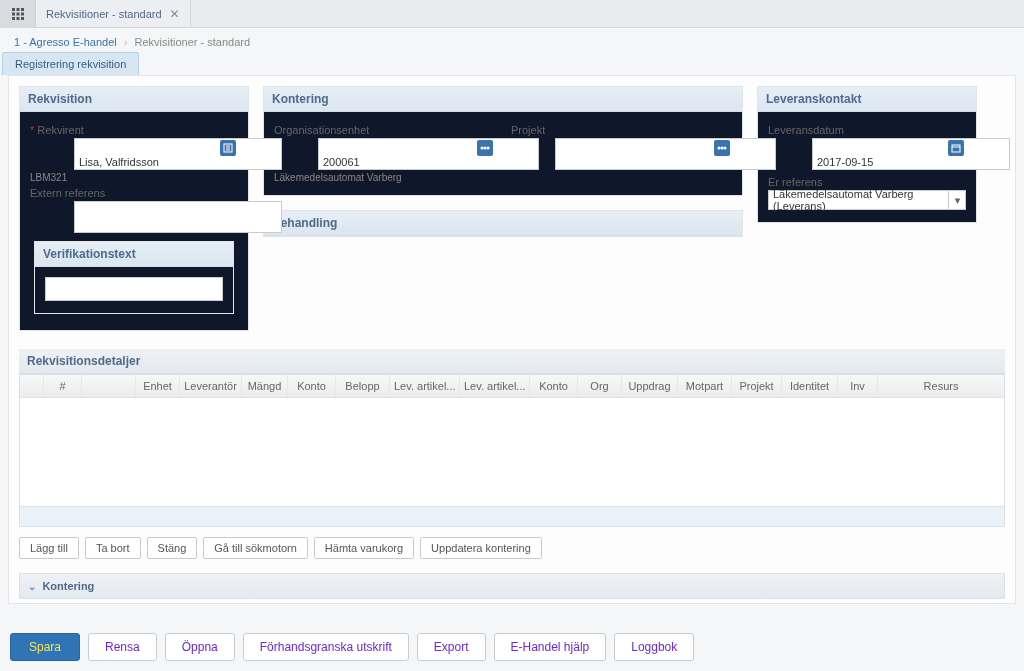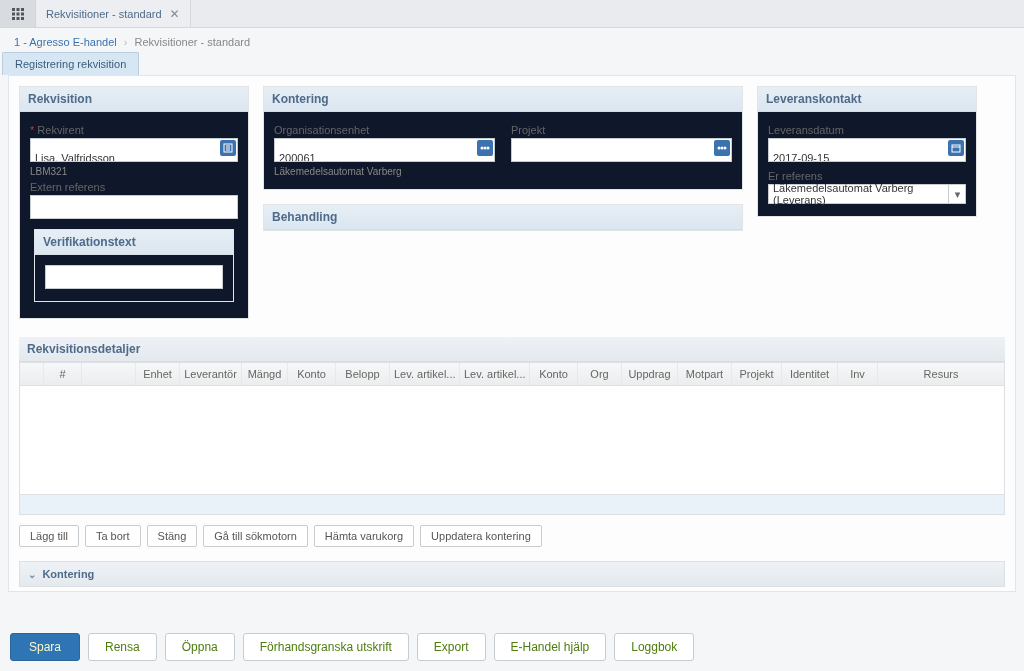--- a/index.html
+++ b/index.html
@@ -29,21 +29,21 @@
   .panel-heading { background: linear-gradient(#e7eef5, #dbe6f0); color: #4e6b8a; font-weight: bold; padding: 5px 8px; font-size: 12px; border-bottom: 1px solid #d6dde4; }
   .panel-body { padding: 8px 10px 12px 10px; }
 
   .kolA { width: 230px; }
   .kolB { width: 480px; }
   .kolC { width: 220px; flex: 0 0 220px; }
 
   .field-label { font-size: 11px; color: #666; margin-top: 4px; display: block; }
   .field-label.req::before { content: "* "; color: #c0392b; }
   .input-wrap { position: relative; margin-top: 2px; }
-  .input { width: 100%; height: 24px; border: 1px solid #c7ccd1; background: #fff; padding: 16px 20px 0 4px; font-size: 11px; color: #333; }
+  .input { width: 100%; height: 32px; border: 1px solid #c7ccd1; background: #fff; padding: 16px 20px 0 4px; font-size: 11px; color: #333; margin-left: 44px; }
   .input-icon { position: absolute; right: 2px; top: 2px; width: 16px; height: 16px; background: #3b73af; border-radius: 2px; display:flex; align-items:center; justify-content:center; }
   .input-icon svg { width: 10px; height: 10px; fill: #fff; }
   .under-text { font-size: 10px; color: #888; margin-top: 2px; }
 
   .verif-box { border: 1px solid #e2e5e8; margin: 8px 4px 4px 4px; }
   .verif-body { padding: 10px; }
   .textarea { width: 100%; height: 24px; border: 1px solid #c7ccd1; background: #fff; resize: none; }
 
   .kontering-row { display: flex; gap: 16px; }
   .kontering-col { flex: 1; }
@@ -64,22 +64,22 @@
   .grid-footer { height: 20px; background: #eaf2f9; border-top: 1px solid #dde1e5; }
 
   .action-buttons { display: flex; gap: 6px; margin-top: 10px; flex-wrap: wrap; }
   .btn { border: 1px solid #c7ccd1; background: #fff; color: #555; padding: 4px 10px; font-size: 11px; border-radius: 2px; cursor: pointer; }
 
   .collapsible { margin-top: 14px; background: linear-gradient(#eef2f6, #e4e9ee); border: 1px solid #dde1e5; padding: 6px 8px; color: #4e6b8a; font-weight: bold; display:flex; align-items:center; gap:6px; }
   .collapsible .chev { font-size: 10px; color: #6b8aaa; }
 
   
   .bottom-bar { position: absolute; left: 10px; bottom: 10px; display: flex; gap: 8px; }
-  .btn-primary { background: #2f74b5; border: 1px solid #2a659e; color: #fef9c3; padding: 6px 18px; font-size: 12px; border-radius: 3px; cursor: pointer; }
-  .btn-secondary { background: #fff; border: 1px solid #c7ccd1; color: #4d7c0f; padding: 6px 16px; font-size: 12px; border-radius: 3px; cursor: pointer; }
+  .btn-primary { background: #2f74b5; border: 1px solid #2a659e; color: #fde047; padding: 6px 18px; font-size: 12px; border-radius: 3px; cursor: pointer; }
+  .btn-secondary { background: #fff; border: 1px solid #c7ccd1; color: #6d28d9; padding: 6px 16px; font-size: 12px; border-radius: 3px; cursor: pointer; }
 </style>
 </head>
 <body>
 
 <div class="tab-strip">
   <div class="app-icon-btn">
     <svg viewBox="0 0 14 14">
         <rect x="1" y="1" width="3" height="3" fill="#555"></rect>
         <rect x="5.5" y="1" width="3" height="3" fill="#555"></rect>
         <rect x="10" y="1" width="3" height="3" fill="#555"></rect>

